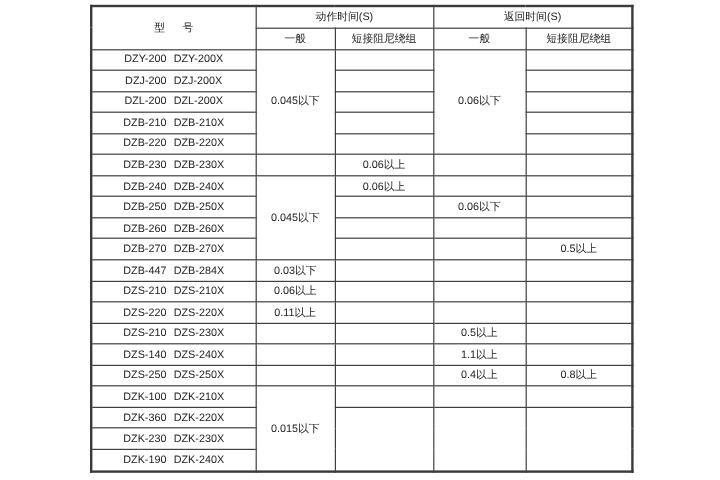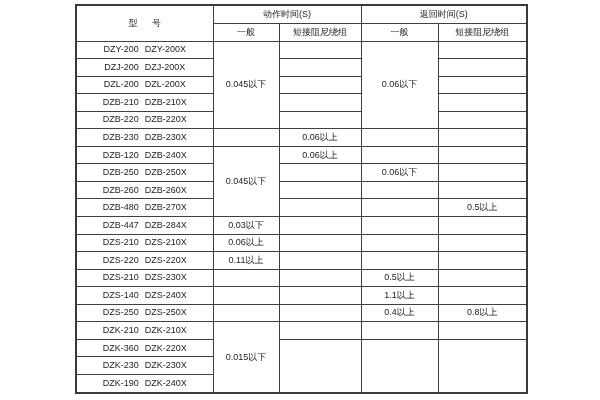--- a/index.html
+++ b/index.html
@@ -128,21 +128,21 @@
             </div>
           </td>
         <td></td>
         <td>0.06以上</td>
         <td></td>
         <td></td>
       </tr>
       <tr>
         <td>
             <div class="model-wrap">
-              <span>DZB-120</span>
+              <span>DZB-240</span>
               <span>DZB-240X</span>
             </div>
           </td>
         <td rowspan="4">0.045以下</td>
         <td>0.06以上</td>
         <td></td>
         <td></td>
       </tr>
       <tr>
         <td>
@@ -162,21 +162,21 @@
               <span>DZB-260X</span>
             </div>
           </td>
         <td></td>
         <td></td>
         <td></td>
       </tr>
       <tr>
         <td>
             <div class="model-wrap">
-              <span>DZB-480</span>
+              <span>DZB-270</span>
               <span>DZB-270X</span>
             </div>
           </td>
         <td></td>
         <td></td>
         <td>0.5以上</td>
       </tr>
       <tr>
         <td>
             <div class="model-wrap">
@@ -245,21 +245,21 @@
             </div>
           </td>
         <td></td>
         <td></td>
         <td>0.4以上</td>
         <td>0.8以上</td>
       </tr>
       <tr>
         <td>
             <div class="model-wrap">
-              <span>DZK-210</span>
+              <span>DZK-100</span>
               <span>DZK-210X</span>
             </div>
           </td>
         <td rowspan="4">0.015以下</td>
         <td></td>
         <td></td>
         <td></td>
       </tr>
       <tr>
         <td>

